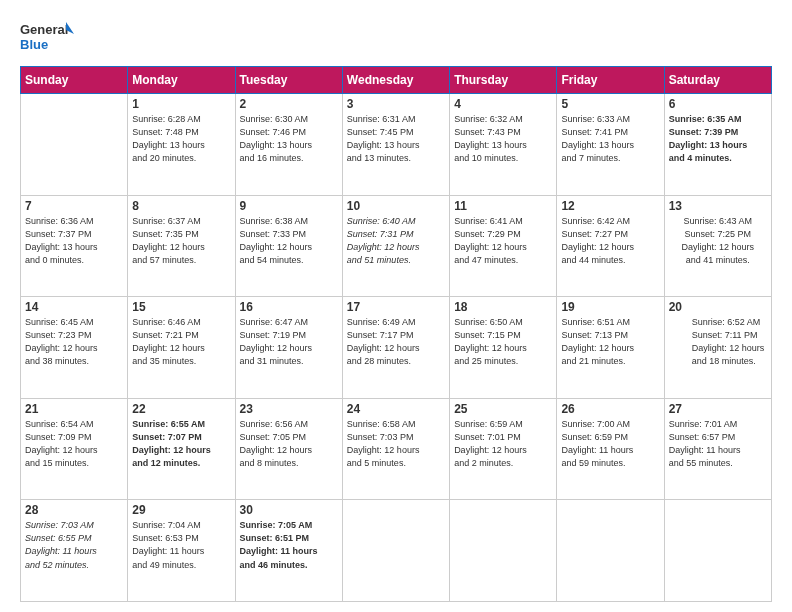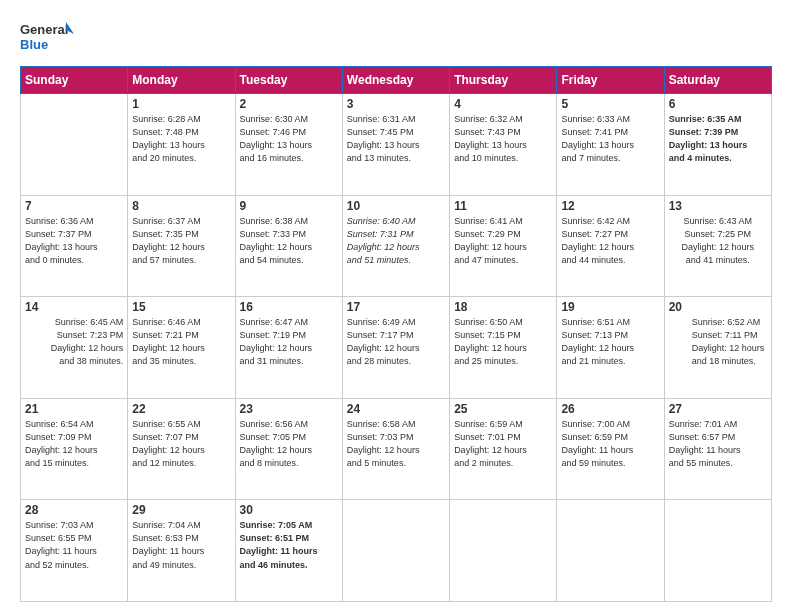--- a/index.html
+++ b/index.html
@@ -203,21 +203,21 @@
             <div class="day-number">13</div>
             <div class="day-info" style="white-space: pre-line; text-align: center;">Sunrise: 6:43 AM
 Sunset: 7:25 PM
 Daylight: 12 hours
 and 41 minutes.</div>
           </td>
         </tr>
         <tr>
           <td>
             <div class="day-number">14</div>
-            <div class="day-info" style="white-space: pre-line; text-align: right;">Sunrise: 6:45 AM
+            <div class="day-info" style="white-space: pre-line;">Sunrise: 6:45 AM
 Sunset: 7:23 PM
 Daylight: 12 hours
 and 38 minutes.</div>
           </td>
           <td>
             <div class="day-number">15</div>
             <div class="day-info" style="white-space: pre-line;">Sunrise: 6:46 AM
 Sunset: 7:21 PM
 Daylight: 12 hours
 and 35 minutes.</div>
@@ -261,21 +261,21 @@
         <tr>
           <td>
             <div class="day-number">21</div>
             <div class="day-info" style="white-space: pre-line;">Sunrise: 6:54 AM
 Sunset: 7:09 PM
 Daylight: 12 hours
 and 15 minutes.</div>
           </td>
           <td>
             <div class="day-number">22</div>
-            <div class="day-info" style="white-space: pre-line;">Sunrise: 6:55 AM
+            <div class="day-info" style="white-space: pre-line; font-weight: bold;">Sunrise: 6:55 AM
 Sunset: 7:07 PM
 Daylight: 12 hours
 and 12 minutes.</div>
           </td>
           <td>
             <div class="day-number">23</div>
             <div class="day-info" style="white-space: pre-line;">Sunrise: 6:56 AM
 Sunset: 7:05 PM
 Daylight: 12 hours
 and 8 minutes.</div>
@@ -305,21 +305,21 @@
             <div class="day-number">27</div>
             <div class="day-info" style="white-space: pre-line;">Sunrise: 7:01 AM
 Sunset: 6:57 PM
 Daylight: 11 hours
 and 55 minutes.</div>
           </td>
         </tr>
         <tr>
           <td>
             <div class="day-number">28</div>
-            <div class="day-info" style="white-space: pre-line;">Sunrise: 7:03 AM
+            <div class="day-info" style="white-space: pre-line; font-style: italic;">Sunrise: 7:03 AM
 Sunset: 6:55 PM
 Daylight: 11 hours
 and 52 minutes.</div>
           </td>
           <td>
             <div class="day-number">29</div>
             <div class="day-info" style="white-space: pre-line;">Sunrise: 7:04 AM
 Sunset: 6:53 PM
 Daylight: 11 hours
 and 49 minutes.</div>

